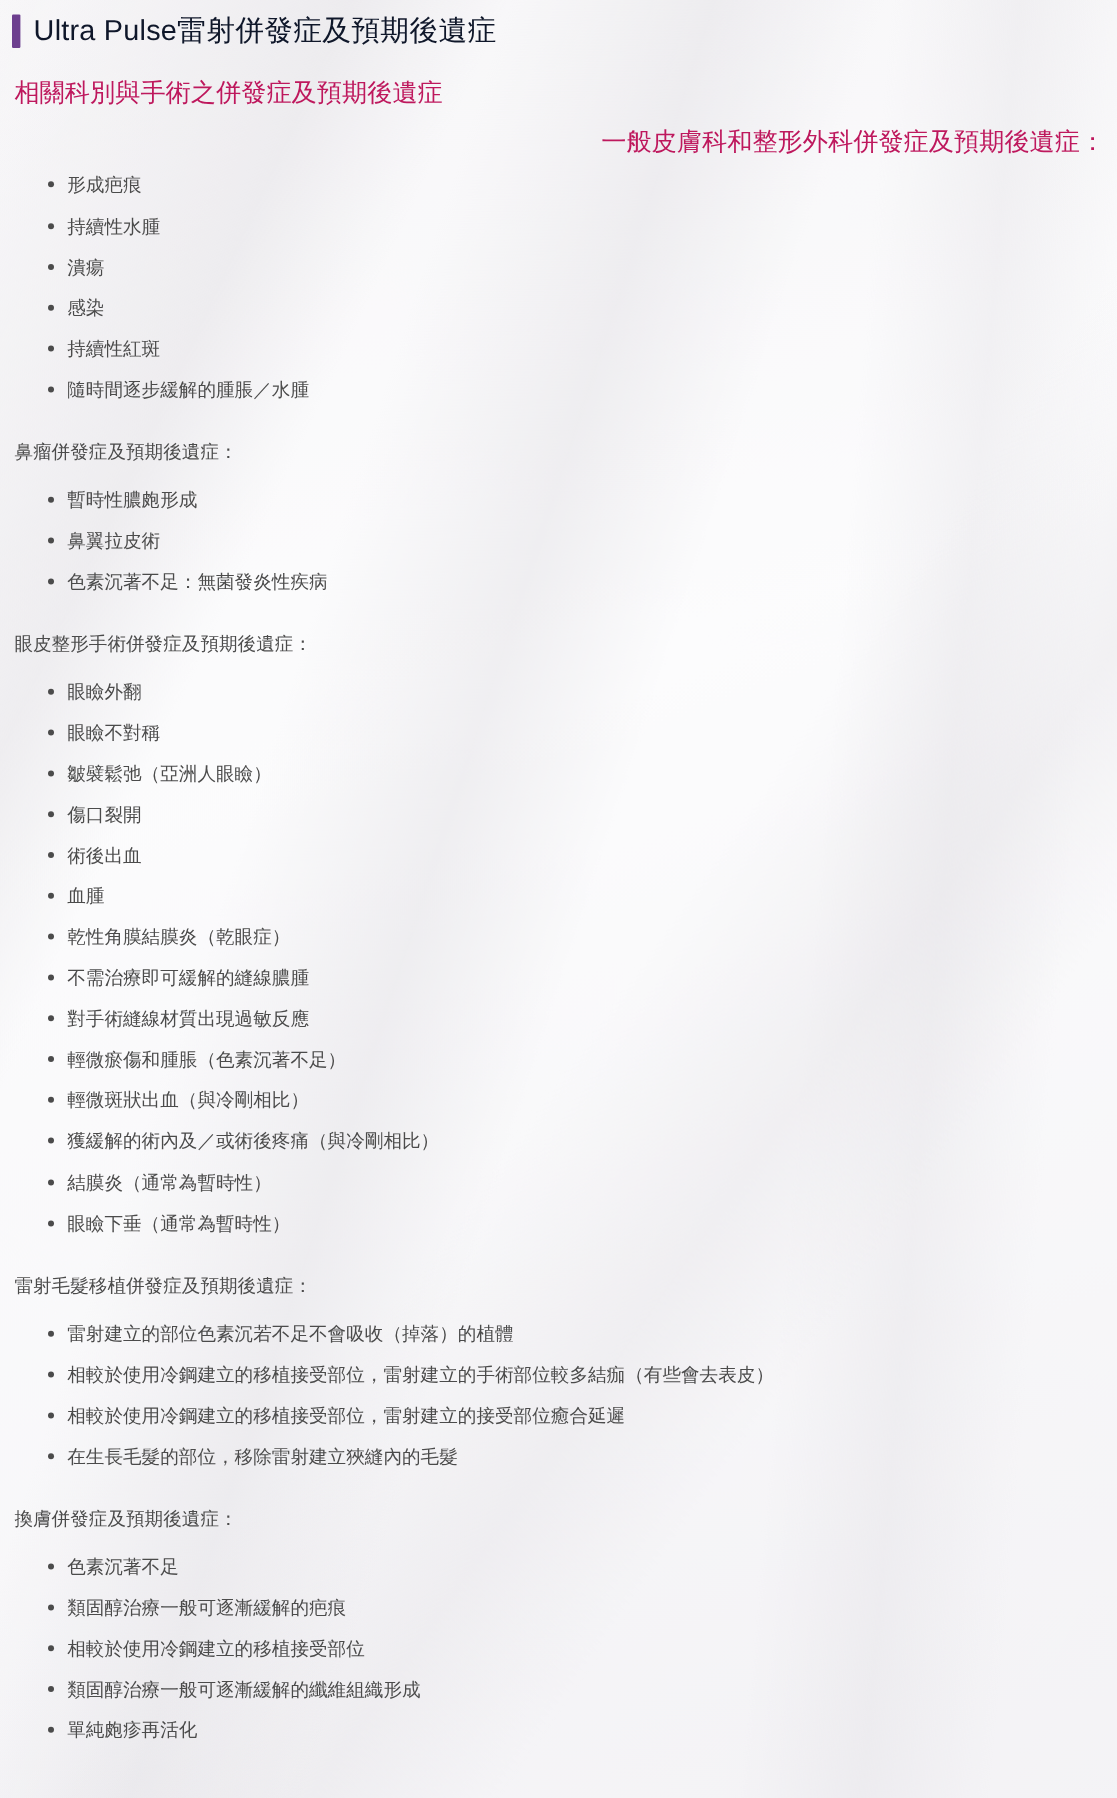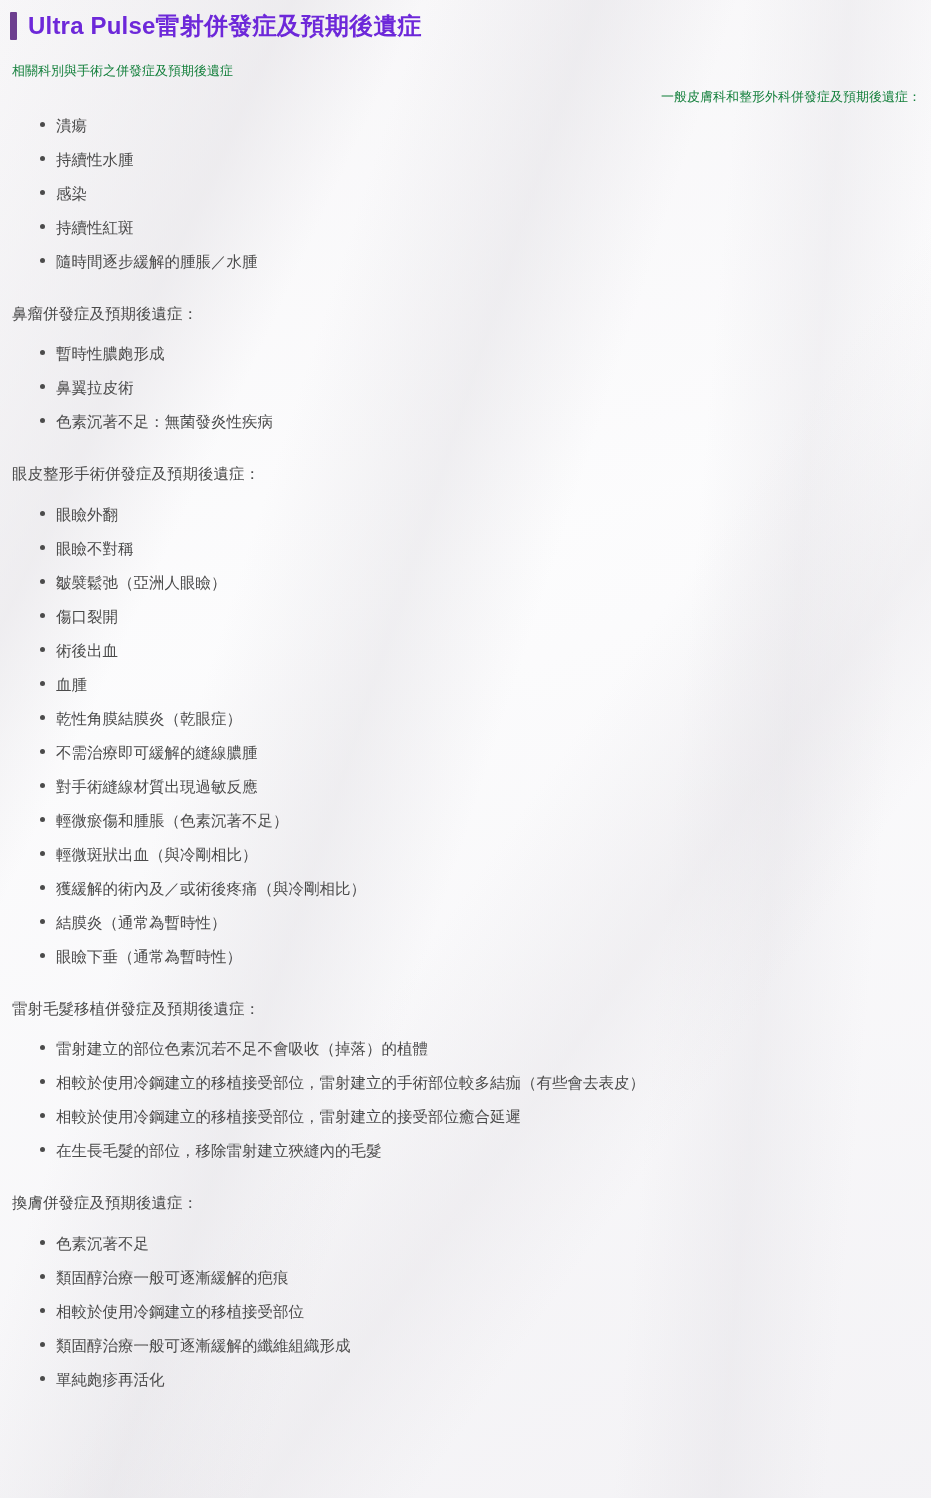--- a/index.html
+++ b/index.html
@@ -52,39 +52,40 @@
   .title-bar {
     width: 7px;
     height: 28px;
     background: #6d3f8f;
     margin-right: 11px;
     flex: 0 0 auto;
     border-radius: 1px;
   }
   .title-text {
     font-size: 24px;
-    font-weight: bold;
-    color: #6d28d9;
+    font-weight: normal;
+    color: #0f172a;
     letter-spacing: 0.2px;
     line-height: 1.2;
   }
 
   .intro-line {
-    font-size: 13px;
+    font-size: 21px;
     line-height: 1.85;
-    color: #15803d;
+    color: #be185d;
     margin: 0;
     padding-left: 2px;
   }
 
   .section-head {
     font-size: 15.5px;
     line-height: 1.7;
     color: #4b4b4b;
     margin: 22px 0 10px 2px;
+    font-family: Liberation Mono, monospace;
   }
 
   ul.bullets {
     list-style: none;
     margin: 0 0 0 0;
     padding: 0 0 0 30px;
   }
   ul.bullets li {
     position: relative;
     font-size: 15.5px;
@@ -119,22 +120,23 @@
     <div class="title-bar"></div>
     <div class="title-text">Ultra Pulse雷射併發症及預期後遺症</div>
   </div>
 
   <div class="intro-block">
     <p class="intro-line">相關科別與手術之併發症及預期後遺症</p>
     <p class="intro-line">一般皮膚科和整形外科併發症及預期後遺症：</p>
   </div>
 
   <ul class="bullets">
+    <li>形成疤痕</li>
+    <li>持續性水腫</li>
     <li>潰瘍</li>
-    <li>持續性水腫</li>
     <li>感染</li>
     <li>持續性紅斑</li>
     <li>隨時間逐步緩解的腫脹／水腫</li>
   </ul>
 
   <div class="section-head">鼻瘤併發症及預期後遺症：</div>
   <ul class="bullets">
     <li>暫時性膿皰形成</li>
     <li>鼻翼拉皮術</li>
     <li>色素沉著不足：無菌發炎性疾病</li>

